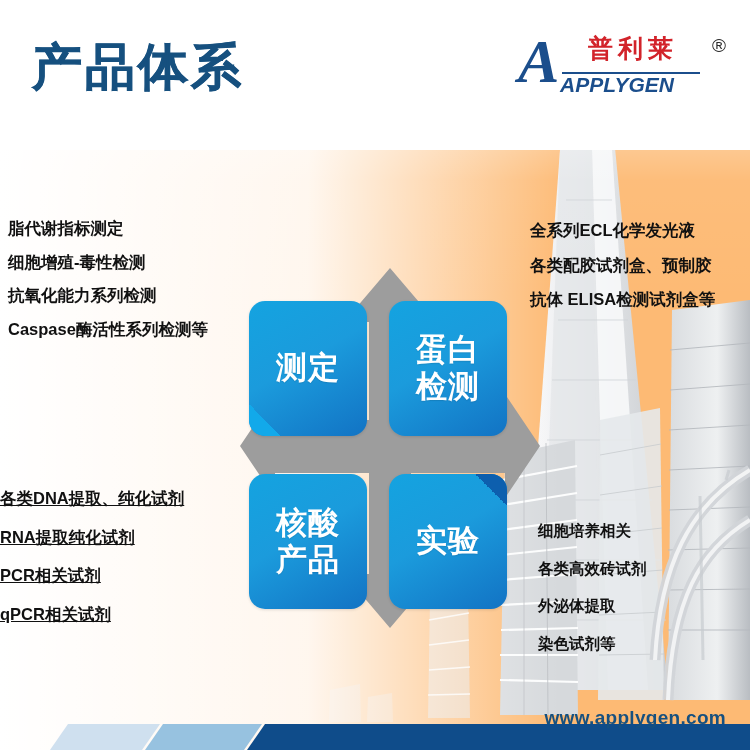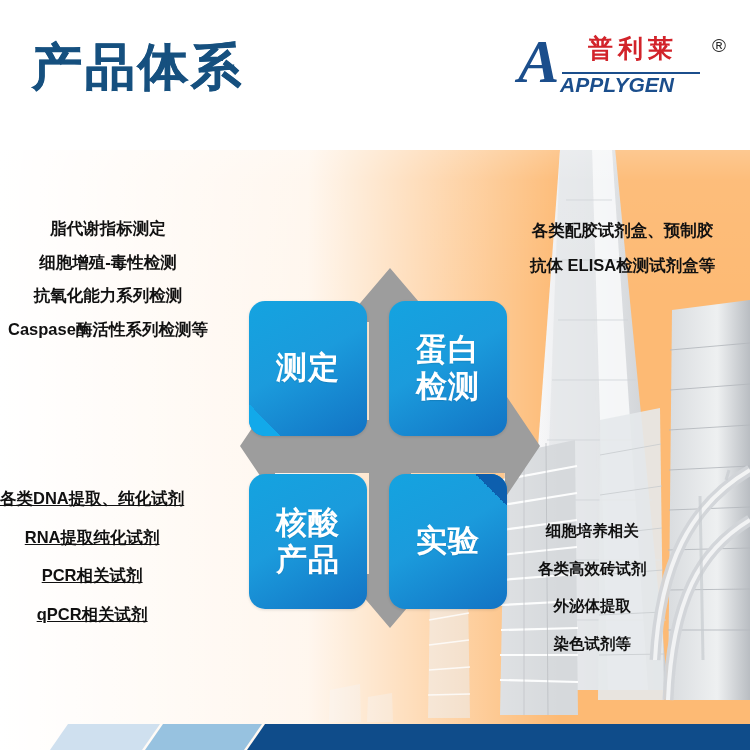--- a/index.html
+++ b/index.html
@@ -107,21 +107,21 @@
 
   
   .text-block {
     position: absolute;
     z-index: 18;
     color: #111111;
     font-size: 16.5px;
     font-weight: bold;
     line-height: 1;
   }
-  .text-block .line { white-space: nowrap; text-align: center; }
+  .text-block .line { white-space: nowrap; }
 
   #list-top-left  { left: 8px;  top: 220px; }
   #list-top-left .line { margin-bottom: 17px; }
 
   #list-bottom-left { left: 0; top: 490px; text-decoration: underline; }
   #list-bottom-left .line { margin-bottom: 22px; }
 
   #list-top-right { left: 530px; top: 222px; }
   #list-top-right .line { margin-bottom: 18px; }
 
@@ -381,31 +381,33 @@
   </div>
 
   <div class="text-block" id="list-bottom-left">
     <div class="line">各类DNA提取、纯化试剂</div>
     <div class="line">RNA提取纯化试剂</div>
     <div class="line">PCR相关试剂</div>
     <div class="line">qPCR相关试剂</div>
   </div>
 
   <div class="text-block" id="list-top-right">
+    <div class="line">全系列ECL化学发光液</div>
     <div class="line">各类配胶试剂盒、预制胶</div>
     <div class="line">抗体  ELISA检测试剂盒等</div>
   </div>
 
   <div class="text-block" id="list-bottom-right">
     <div class="line">细胞培养相关</div>
     <div class="line">各类高效砖试剂</div>
     <div class="line">外泌体提取</div>
     <div class="line">染色试剂等</div>
   </div>
 
+  <div class="footer-url">www.applygen.com</div>
 
   <div class="footer-bar">
     <svg viewBox="0 0 750 26" width="750" height="26" preserveAspectRatio="none">
       <polygon points="50,26 68,0 160,0 142,26" fill="#cfe0ef"></polygon>
       <polygon points="145,26 163,0 262,0 244,26" fill="#97c2e0"></polygon>
       <polygon points="247,26 265,0 750,0 750,26" fill="#0f4c8a"></polygon>
     </svg>
   </div>
 
 </div>

